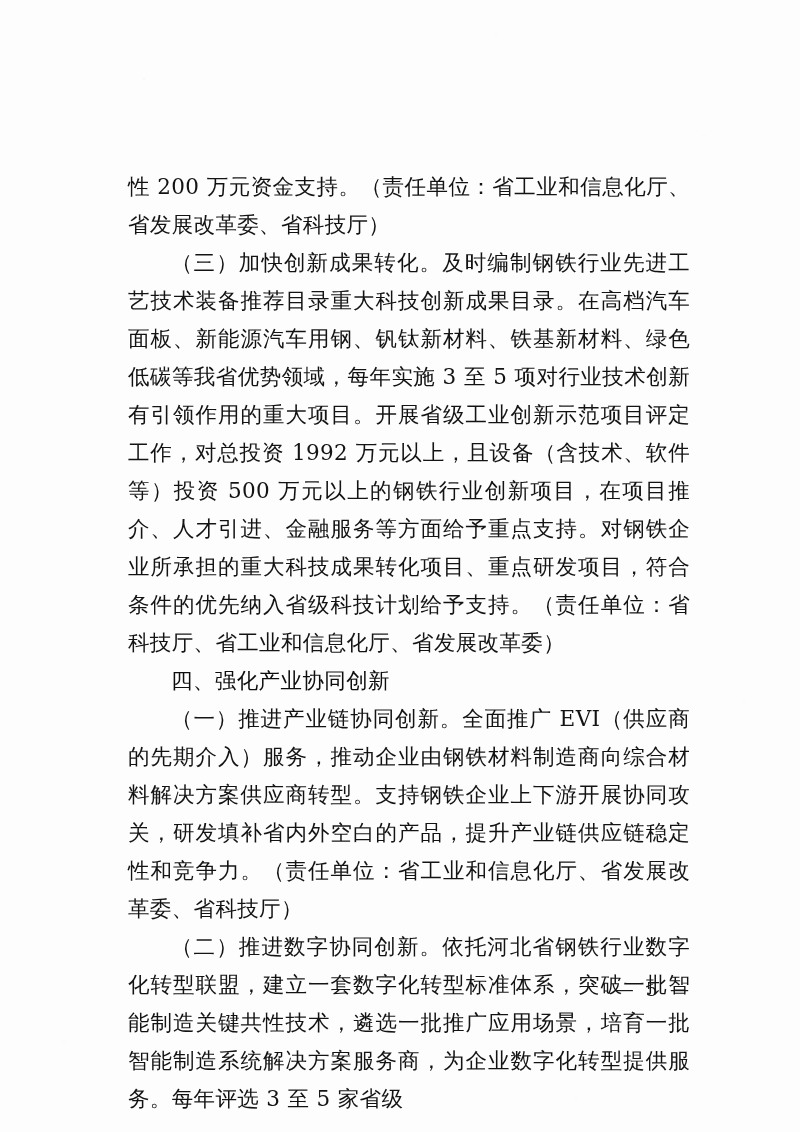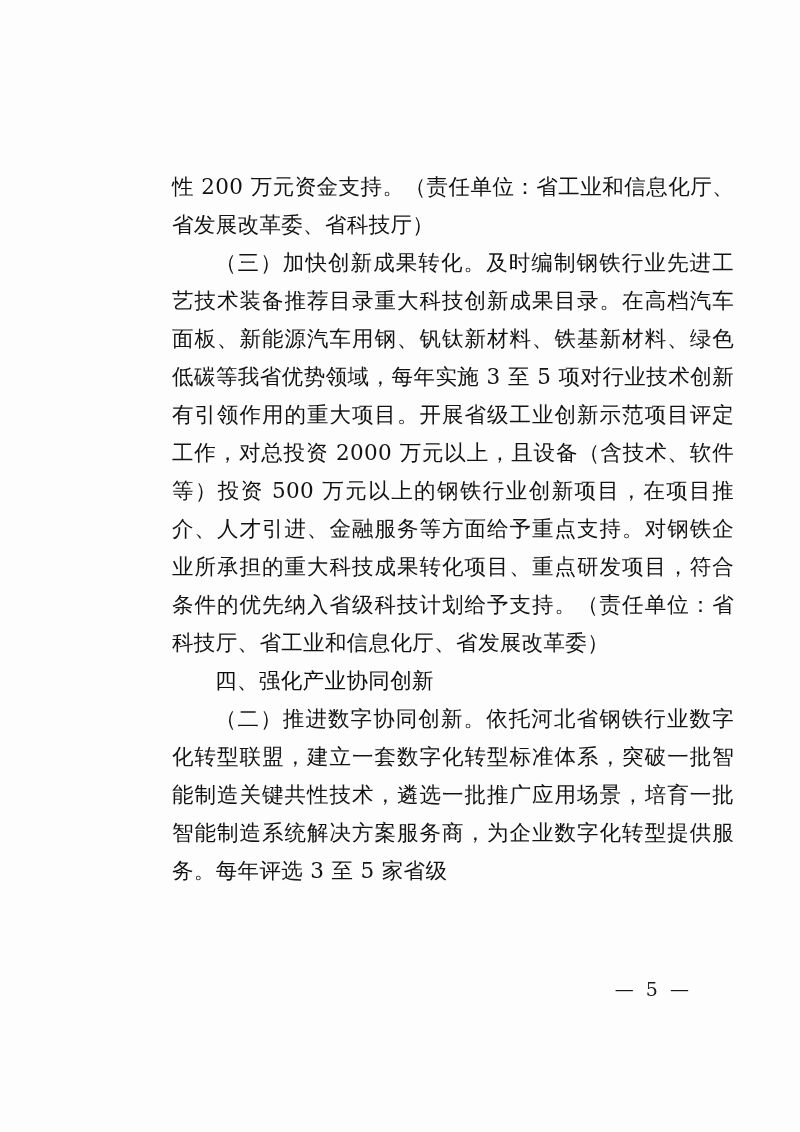--- a/index.html
+++ b/index.html
@@ -35,21 +35,20 @@
       radial-gradient(circle at 72% 97%, rgba(0,0,0,0.020) 0.6px, transparent 1.1px),
       radial-gradient(circle at 35% 96%, rgba(0,0,0,0.016) 0.6px, transparent 1.1px);
     opacity: 0.9;
   }
 
   .page-inner {
     position: absolute;
     left: 128px;
     top: 168px;
     width: 562px;
-    margin-left: 44px;
   }
 
   
   .para {
     margin: 0;
     font-size: 21.5px;
     line-height: 38px;
     text-align: justify;
     text-justify: inter-character;
     text-align-last: left;
@@ -93,24 +92,25 @@
 <body>
 
 <div class="page">
 
   <div class="paper-noise"></div>
 
   <div class="page-inner">
 
     <p class="para cont">性 200 万元资金支持。（责任单位：省工业和信息化厅、省发展改革委、省科技厅）</p>
 
-    <p class="para indent">（三）加快创新成果转化。及时编制钢铁行业先进工艺技术装备推荐目录重大科技创新成果目录。在高档汽车面板、新能源汽车用钢、钒钛新材料、铁基新材料、绿色低碳等我省优势领域，每年实施 3 至 5 项对行业技术创新有引领作用的重大项目。开展省级工业创新示范项目评定工作，对总投资 2000 万元以上，且设备（含技术、软件等）投资 500 万元以上的钢铁行业创新项目，在项目推介、人才引进、金融服务等方面给予重点支持。对钢铁企业所承担的重大科技成果转化项目、重点研发项目，符合条件的优先纳入省级科技计划给予支持。（责任单位：省科技厅、省工业和信息化厅、省发展改革委）</p>
+    <p class="para indent">（三）加快创新成果转化。及时编制钢铁行业先进工艺技术装备推荐目录重大科技创新成果目录。在高档汽车面板、新能源汽车用钢、钒钛新材料、铁基新材料、绿色低碳等我省优势领域，每年实施 3 至 5 项对行业技术创新有引领作用的重大项目。开展省级工业创新示范项目评定工作，对总投资 1992 万元以上，且设备（含技术、软件等）投资 500 万元以上的钢铁行业创新项目，在项目推介、人才引进、金融服务等方面给予重点支持。对钢铁企业所承担的重大科技成果转化项目、重点研发项目，符合条件的优先纳入省级科技计划给予支持。（责任单位：省科技厅、省工业和信息化厅、省发展改革委）</p>
 
     <h2 class="heading">四、强化产业协同创新</h2>
 
+    <p class="para indent">（一）推进产业链协同创新。全面推广 EVI（供应商的先期介入）服务，推动企业由钢铁材料制造商向综合材料解决方案供应商转型。支持钢铁企业上下游开展协同攻关，研发填补省内外空白的产品，提升产业链供应链稳定性和竞争力。（责任单位：省工业和信息化厅、省发展改革委、省科技厅）</p>
 
     <p class="para indent">（二）推进数字协同创新。依托河北省钢铁行业数字化转型联盟，建立一套数字化转型标准体系，突破一批智能制造关键共性技术，遴选一批推广应用场景，培育一批智能制造系统解决方案服务商，为企业数字化转型提供服务。每年评选 3 至 5 家省级</p>
 
   </div>
 
   <div class="page-number">— 5 —</div>
 
 </div>
 
 </body></html>

